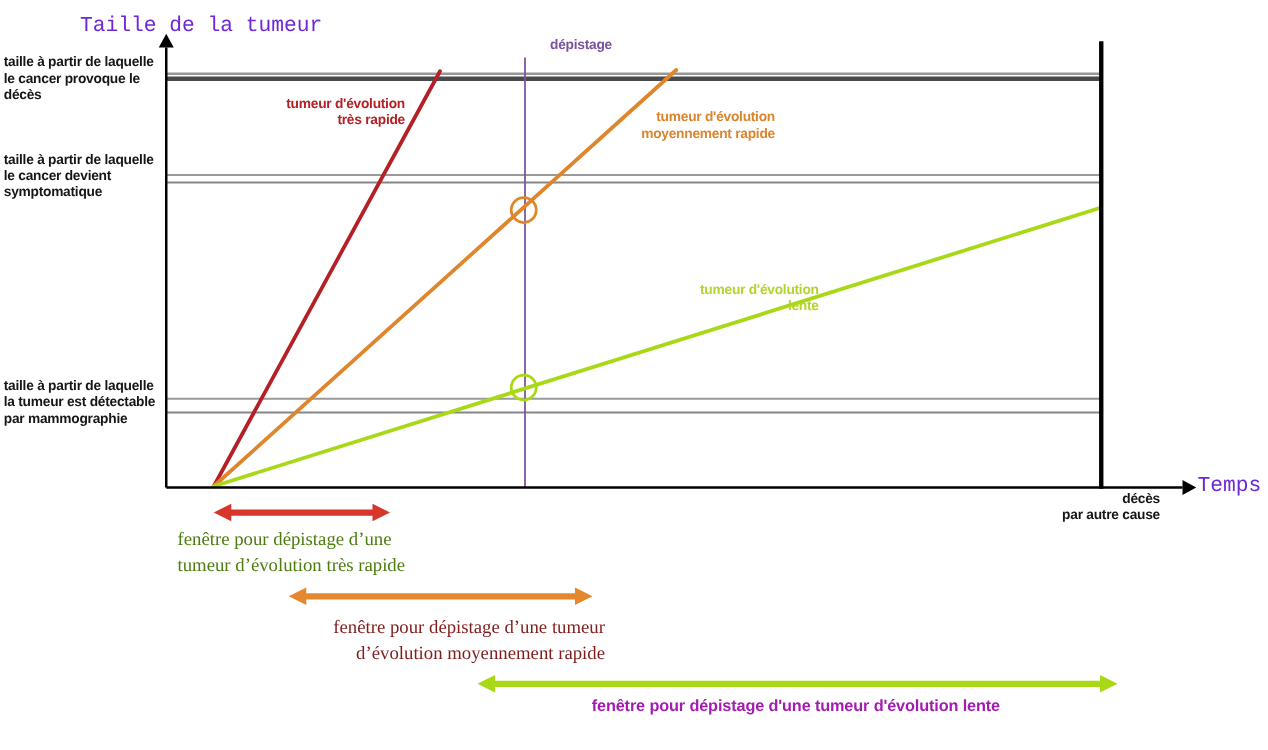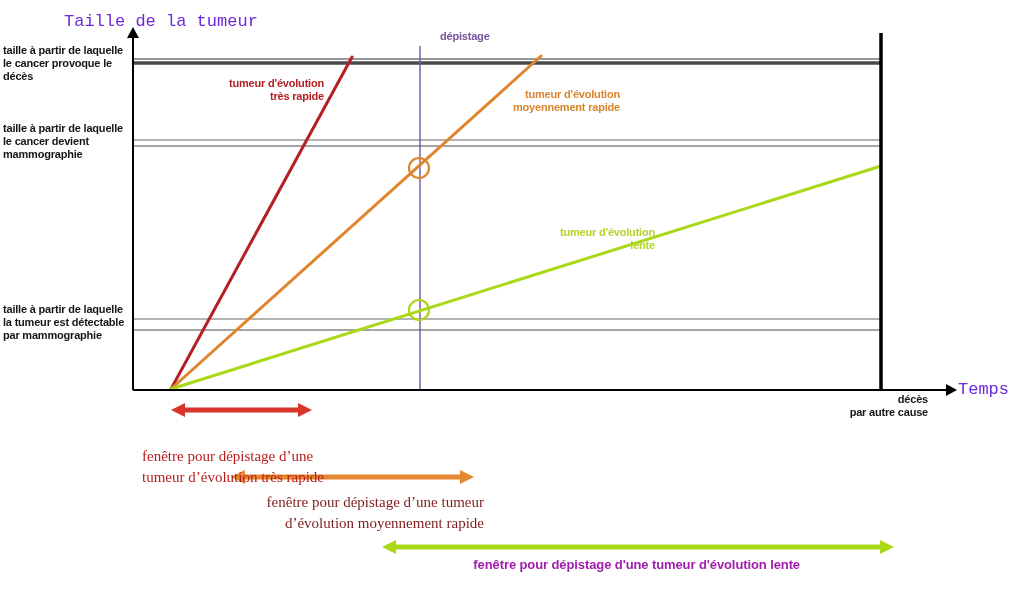--- a/index.html
+++ b/index.html
@@ -53,21 +53,21 @@
   <div class="abs hand" style="left:399px;top:30px;color:#7a519e;margin-left:41px;">dépistage</div>
 
   <div class="abs hand" style="left:3px;top:44px;width:132px;">
     <div>taille à partir de laquelle</div>
     <div>le cancer provoque le</div>
     <div>décès</div>
   </div>
   <div class="abs hand" style="left:3px;top:122px;width:132px;">
     <div>taille à partir de laquelle</div>
     <div>le cancer devient</div>
-    <div>mammographie</div>
+    <div>symptomatique</div>
   </div>
   <div class="abs hand" style="left:3px;top:303px;width:132px;">
     <div>taille à partir de laquelle</div>
     <div>la tumeur est détectable</div>
     <div>par mammographie</div>
   </div>
 
   <div class="abs hand center" style="left:224px;top:77px;width:100px;color:#b42025;">
     <div>tumeur d'évolution</div>
     <div>très rapide</div>
@@ -79,21 +79,21 @@
   <div class="abs hand center" style="left:550px;top:226px;width:105px;color:#b3d429;">
     <div>tumeur d'évolution</div>
     <div>lente</div>
   </div>
 
   <div class="abs hand center" style="left:834px;top:393px;width:94px;">
     <div>décès</div>
     <div>par autre cause</div>
   </div>
 
-  <div class="abs win-serif" style="left:142px;top:446px;width:230px;color:#b91c1c;">
+  <div class="abs win-serif" style="left:142px;top:422px;width:230px;color:#4d7c0f;">
     <div>fenêtre pour dépistage d’une</div>
     <div>tumeur d’évolution très rapide</div>
   </div>
   <div class="abs win-serif center" style="left:234px;top:492px;width:250px;color:#7f1d1d;">
     <div>fenêtre pour dépistage d’une tumeur</div>
     <div>d’évolution moyennement rapide</div>
   </div>
   <div class="abs win-hand center" style="left:420px;top:557px;width:380px;color:#a21caf;">
     <div>fenêtre pour dépistage d'une tumeur d'évolution lente</div>
   </div>

